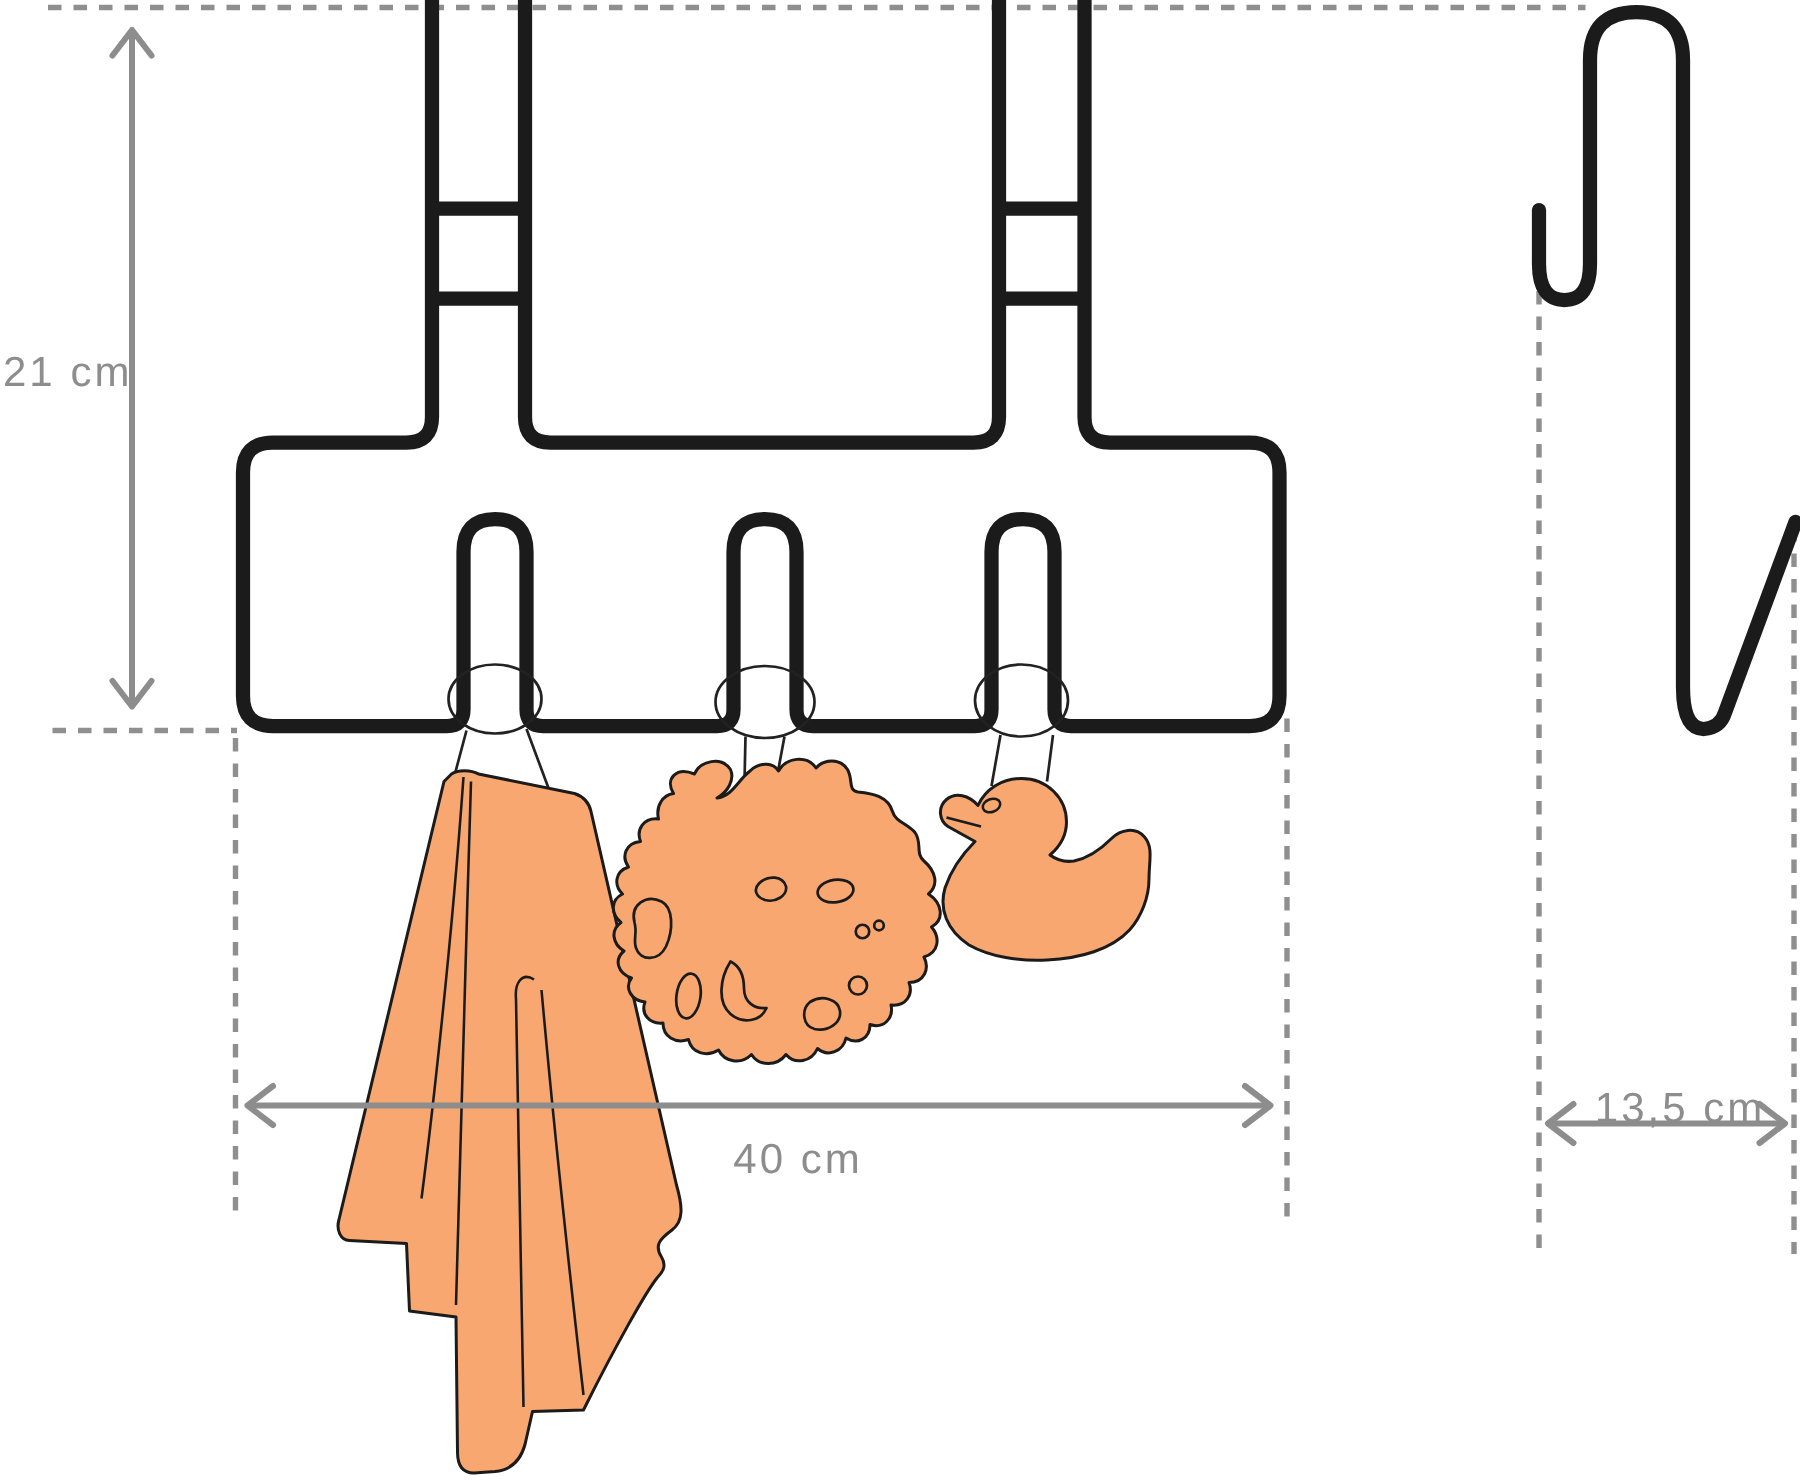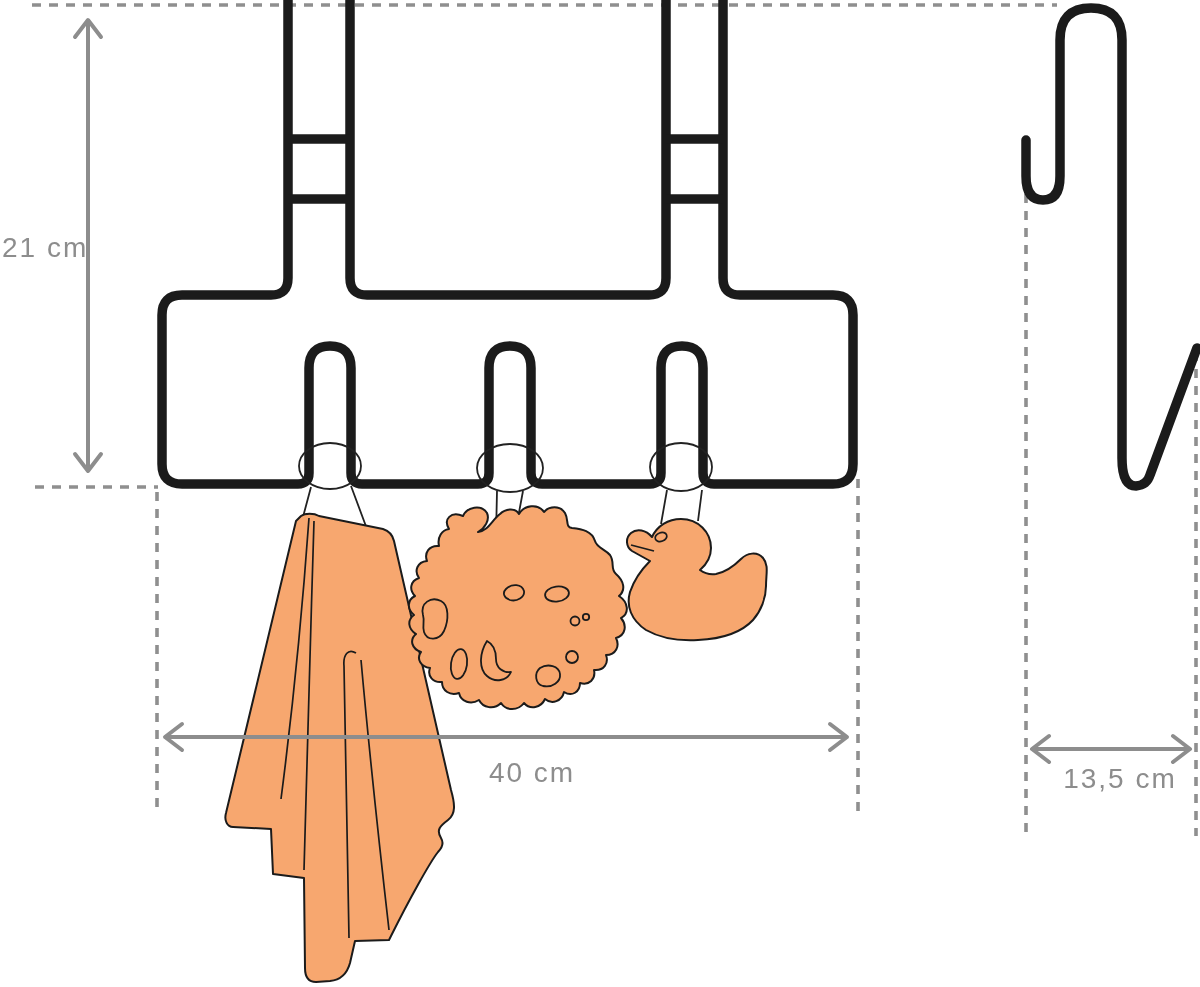--- a/index.html
+++ b/index.html
@@ -181,15 +181,15 @@
         <path d="M 1049,736 L 1032,749 L 1049,762"></path>
         <path d="M 1173,736 L 1190,749 L 1173,762"></path>
       </g>
     </g>
   </svg>
 
   <div class="dim-label" style="left:2px; top:232px;">21 cm</div>
 
   <div class="dim-label center" style="left:532px; top:757px;">40 cm</div>
 
-  <div class="dim-label center" style="left:1120px; top:763px;">13,5 cm</div>
+  <div class="dim-label center" style="left:1120px; top:723px;">13,5 cm</div>
 
 </div>
 
 </body></html>

